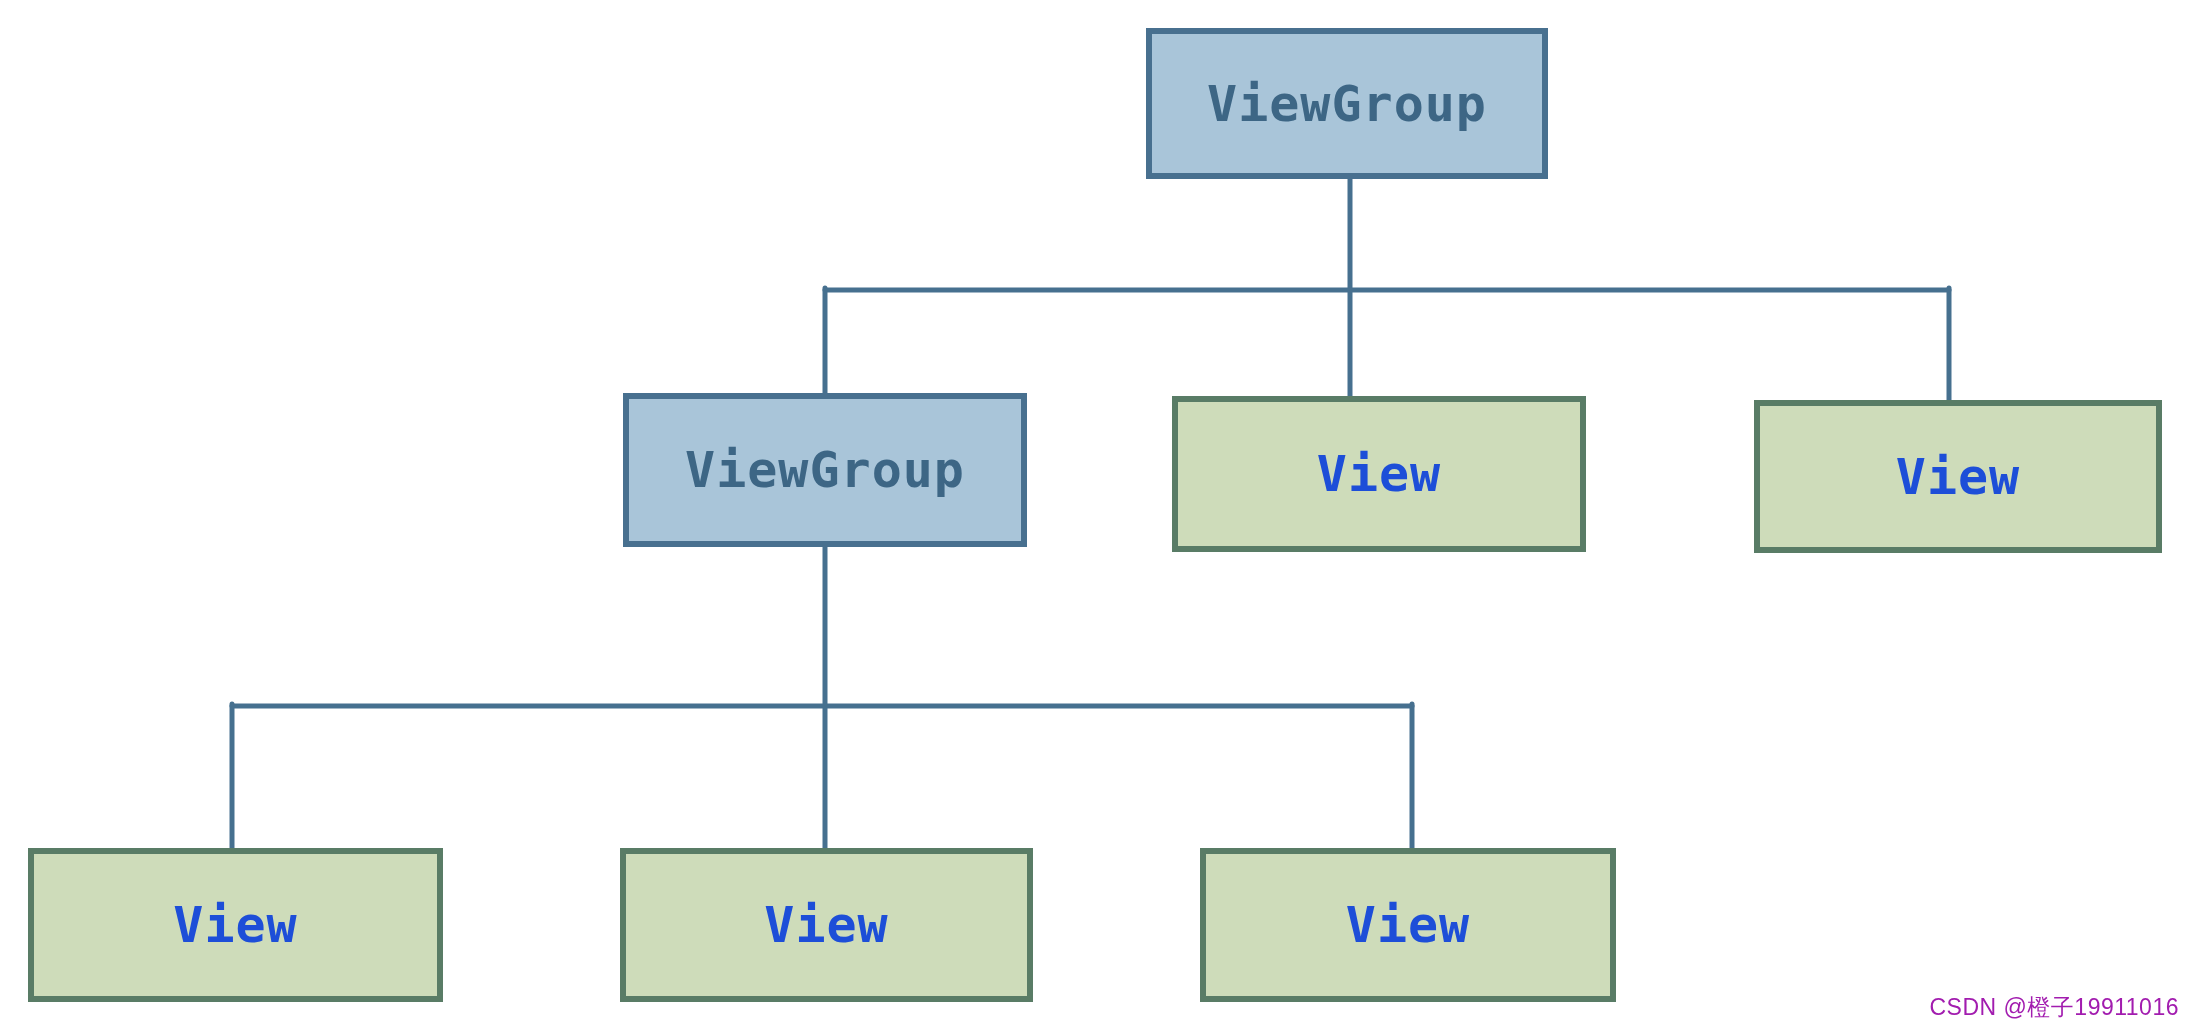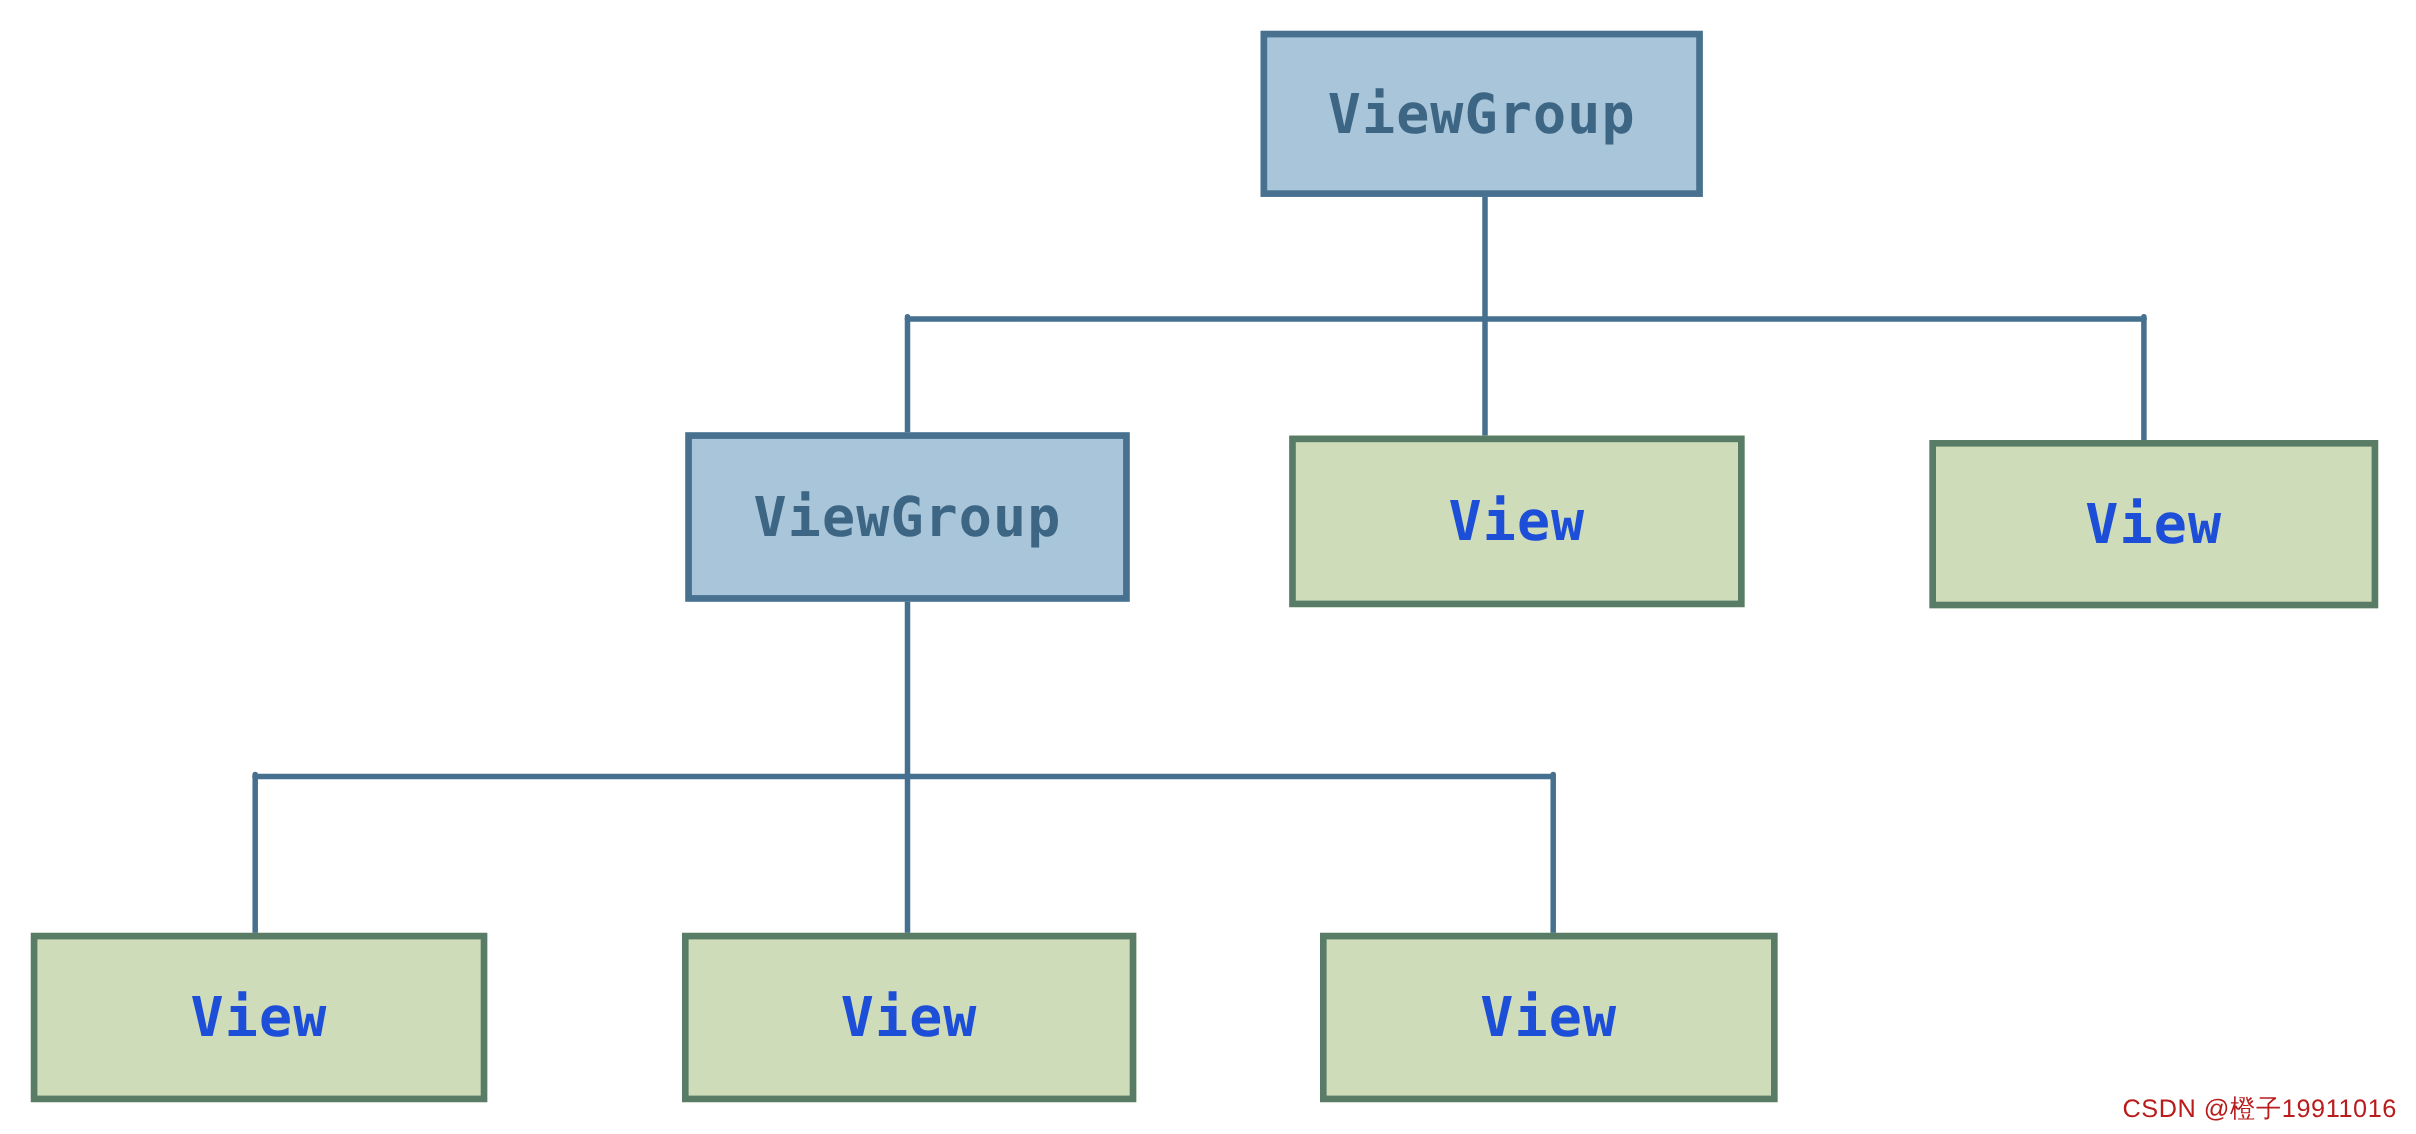--- a/index.html
+++ b/index.html
@@ -49,21 +49,21 @@
     stroke-width: 5;
     stroke-linecap: round;
     fill: none;
   }
   #watermark {
     position: absolute;
     right: 17px;
     bottom: 8px;
     font-family: "Liberation Sans", sans-serif;
     font-size: 23px;
-    color: #b91c1c;
+    color: #a21caf;
     letter-spacing: 0.5px;
     user-select: none;
   }
 </style>
 </head>
 <body>
 
 <div id="stage">
 
   <svg id="connector-layer" viewBox="0 0 2196 1031" xmlns="http://www.w3.org/2000/svg">

